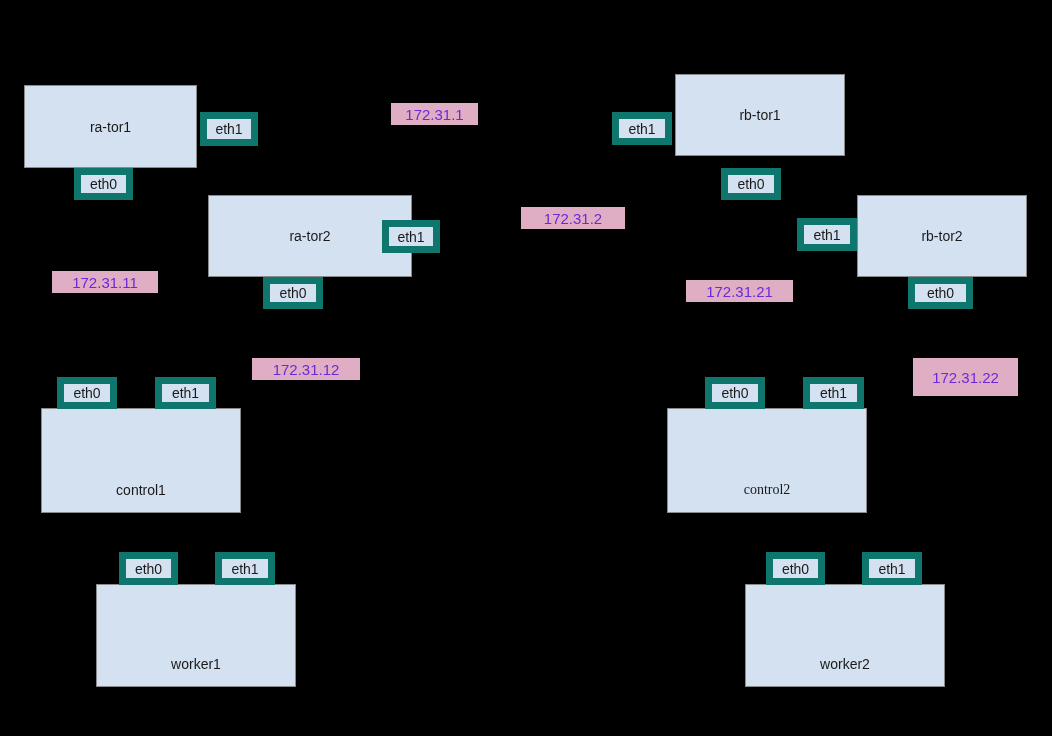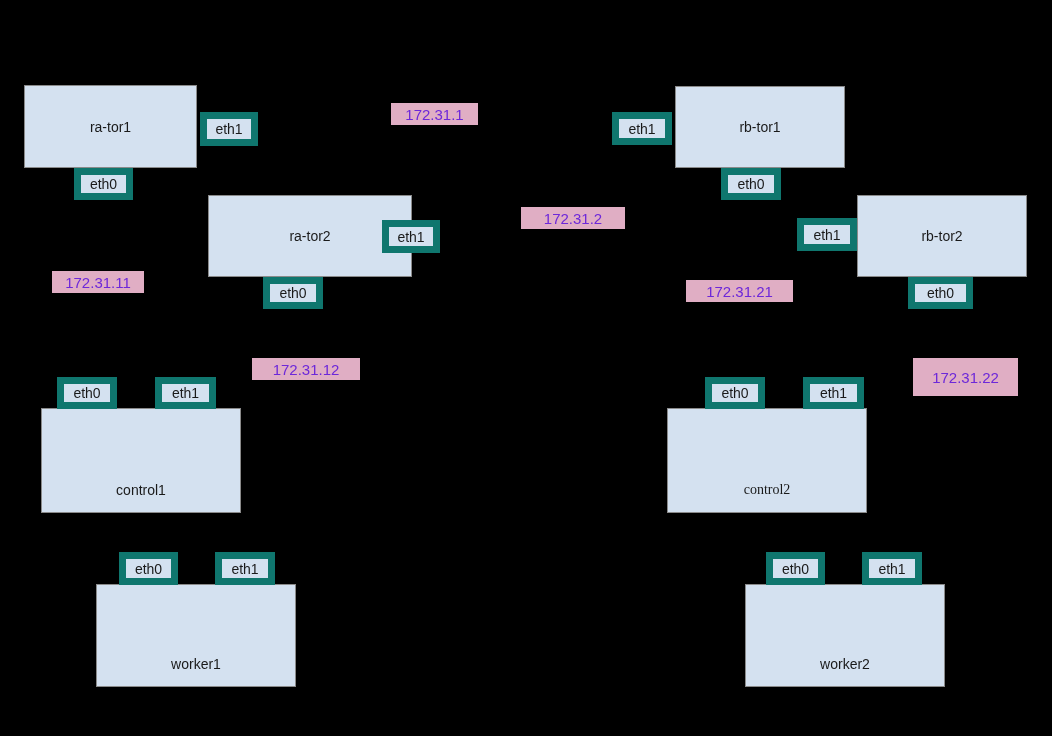--- a/index.html
+++ b/index.html
@@ -68,21 +68,21 @@
 <body>
 
 <div id="canvas" style="width: 1052px; height: 736px; background: rgb(0, 0, 0);">
 
   <div class="node center" style="left: 24px; top: 85px; width: 173px; height: 83px;">
     <span class="node-label">ra-tor1</span>
   </div>
   <div class="node center" style="left: 208px; top: 195px; width: 204px; height: 82px;">
     <span class="node-label">ra-tor2</span>
   </div>
-  <div class="node center" style="left: 675px; top: 86px; width: 170px; height: 82px;">
+  <div class="node center" style="left: 675px; top: 74px; width: 170px; height: 82px;">
     <span class="node-label">rb-tor1</span>
   </div>
   <div class="node center" style="left: 857px; top: 195px; width: 170px; height: 82px;">
     <span class="node-label">rb-tor2</span>
   </div>
   <div class="node bottom" style="left: 41px; top: 408px; width: 200px; height: 105px;">
     <span class="node-label">control1</span>
   </div>
   <div class="node bottom" style="left: 667px; top: 408px; width: 200px; height: 105px; font-family: Liberation Serif, serif;">
     <span class="node-label">control2</span>
@@ -106,18 +106,18 @@
   <div class="iface" style="left: 155px; top: 377px; width: 61px; height: 32px;">eth1</div>
   <div class="iface" style="left: 705px; top: 377px; width: 60px; height: 32px;">eth0</div>
   <div class="iface" style="left: 803px; top: 377px; width: 61px; height: 32px;">eth1</div>
   <div class="iface" style="left: 119px; top: 552px; width: 59px; height: 33px;">eth0</div>
   <div class="iface" style="left: 215px; top: 552px; width: 60px; height: 33px;">eth1</div>
   <div class="iface" style="left: 766px; top: 552px; width: 59px; height: 33px;">eth0</div>
   <div class="iface" style="left: 862px; top: 552px; width: 60px; height: 33px;">eth1</div>
 
   <div class="iplabel" style="left: 391px; top: 103px; width: 87px; height: 22px;">172.31.1</div>
   <div class="iplabel" style="left: 521px; top: 207px; width: 104px; height: 22px;">172.31.2</div>
-  <div class="iplabel" style="left: 52px; top: 271px; width: 92px; height: 22px;">172.31.11</div>
+  <div class="iplabel" style="left: 52px; top: 271px; width: 106px; height: 22px;">172.31.11</div>
   <div class="iplabel" style="left: 686px; top: 280px; width: 107px; height: 22px;">172.31.21</div>
   <div class="iplabel" style="left: 252px; top: 358px; width: 108px; height: 22px;">172.31.12</div>
   <div class="iplabel" style="left: 913px; top: 358px; width: 105px; height: 38px;">172.31.22</div>
 
 </div>
 
 </body></html>

